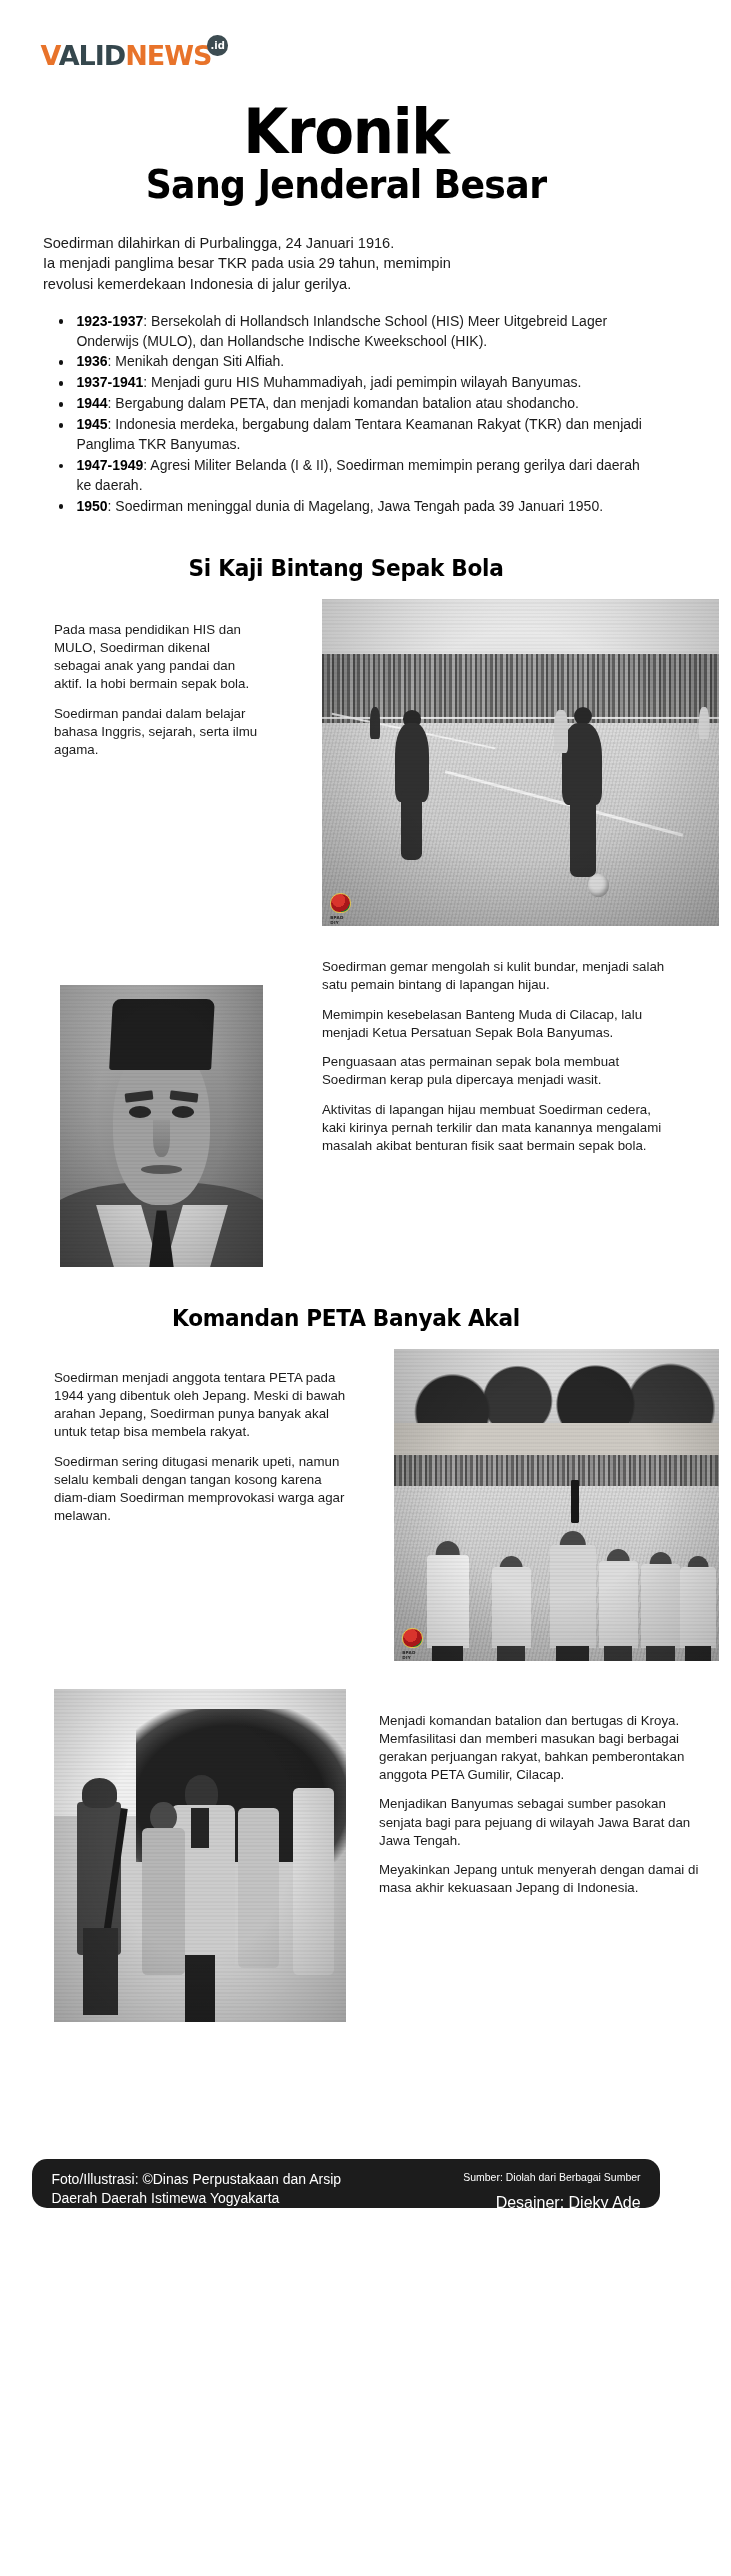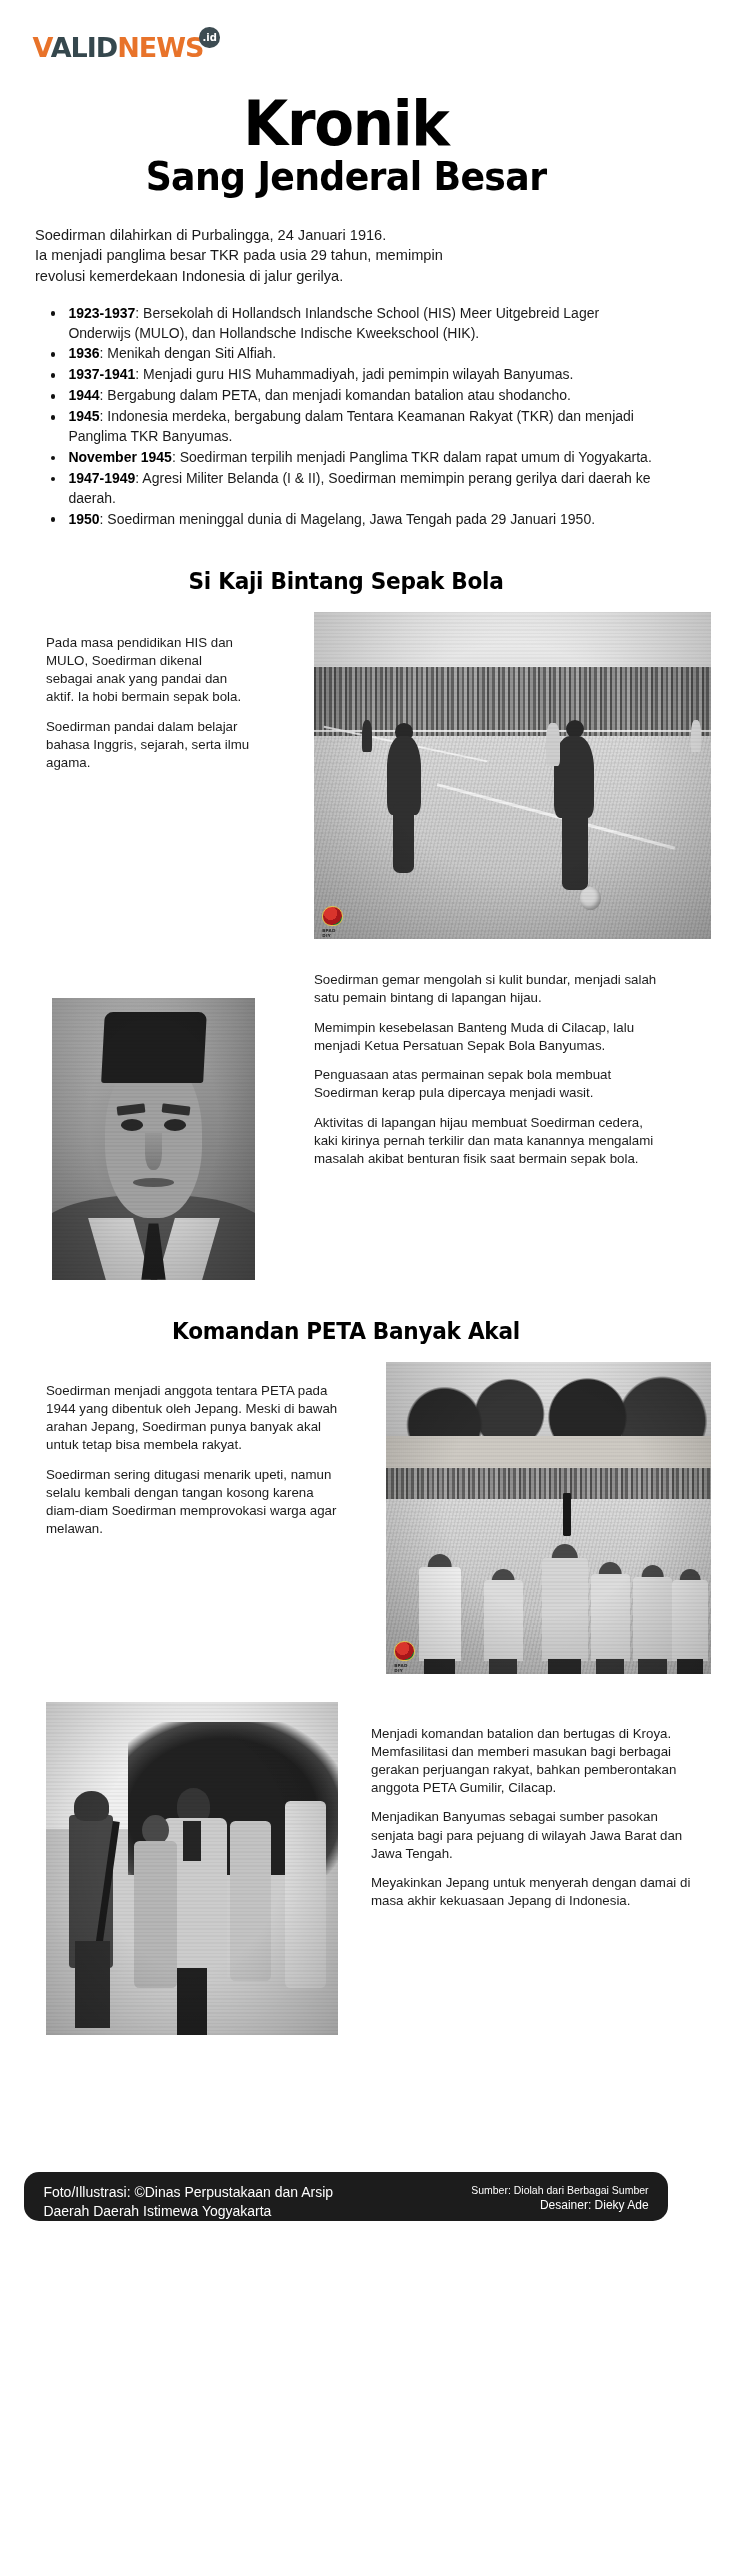--- a/index.html
+++ b/index.html
@@ -5,21 +5,21 @@
 <style>
   * { box-sizing: border-box; }
   html, body { margin:0; padding:0; }
   body {
     width:732px;
     background:#ffffff;
     font-family:"Liberation Sans", sans-serif;
     color:#111111;
     -webkit-font-smoothing:antialiased;
   }
-  .page { width:692px; min-height:2576px; position:relative; background:#fff; padding:4px; }
+  .page { width:692px; min-height:2576px; position:relative; background:#fff; padding:12px; }
 
   
   .masthead { padding:30px 0 0 28.6px; height:75px; }
   .logo { display:inline-flex; align-items:flex-start; position:relative; }
   .logo-text {
     font-family:"DejaVu Sans", sans-serif;
     font-weight:bold; font-size:27px; letter-spacing:-1px; line-height:1;
   }
   .logo-valid { color:#35474d; }
   .logo-v-accent { color:#e8732a; }
@@ -202,21 +202,21 @@
 
   
   .footer-wrap { padding:0 20.4px; margin-top:4.1px; }
   .footer {
     background:#1c1c1c; color:#fff; border-radius:15px;
     display:flex; justify-content:space-between; align-items:flex-start;
     padding:11px 19px 12.2px 19px; height:49px;
   }
   .footer-left { font-size:14px; line-height:1.38; }
   .footer-right { font-size:10.5px; line-height:1.38; text-align:right; }
-  .footer-right .designer { font-size:12px; margin-top:0; }
+  .footer-right .designer { font-size:16px; margin-top:8px; }
 </style>
 </head>
 <body>
 
 <div class="page">
 
   <div class="masthead">
     <div class="logo">
       <span class="logo-text"><span class="logo-v-accent">V</span><span class="logo-valid">ALID</span><span class="logo-news">NEWS</span></span>
       <span class="logo-id">.id</span>
@@ -231,23 +231,22 @@
     <div>Ia menjadi panglima besar TKR pada usia 29 tahun, memimpin</div>
     <div>revolusi kemerdekaan Indonesia di jalur gerilya.</div>
   </div>
 
   <ul class="timeline" id="timeline-list">
       <li><b>1923-1937</b><span>: Bersekolah di Hollandsch Inlandsche School (HIS) Meer Uitgebreid Lager Onderwijs (MULO), dan Hollandsche Indische Kweekschool (HIK).</span></li>
       <li><b>1936</b><span>: Menikah dengan Siti Alfiah.</span></li>
       <li><b>1937-1941</b><span>: Menjadi guru HIS Muhammadiyah, jadi pemimpin wilayah Banyumas.</span></li>
       <li><b>1944</b><span>: Bergabung dalam PETA, dan menjadi komandan batalion atau shodancho.</span></li>
       <li><b>1945</b><span>: Indonesia merdeka, bergabung dalam Tentara Keamanan Rakyat (TKR) dan menjadi Panglima TKR Banyumas.</span></li>
-      <li><b>November 1945</b><span>: Soedirman terpilih menjadi Panglima TKR dalam rapat umum di Yogyakarta.</span></li>
       <li><b>1947-1949</b><span>: Agresi Militer Belanda (I &amp; II), Soedirman memimpin perang gerilya dari daerah ke daerah.</span></li>
-      <li><b>1950</b><span>: Soedirman meninggal dunia di Magelang, Jawa Tengah pada 29 Januari 1950.</span></li>
+      <li><b>1950</b><span>: Soedirman meninggal dunia di Magelang, Jawa Tengah pada 39 Januari 1950.</span></li>
     </ul>
 
   <h3 class="section-head">Si Kaji Bintang Sepak Bola</h3>
 
   <div class="sec-kaji">
 
     <div class="kaji-left-text copy">
       <p>Pada masa pendidikan HIS dan MULO, Soedirman dikenal sebagai anak yang pandai dan aktif. Ia hobi bermain sepak bola.</p>
       <p>Soedirman pandai dalam belajar bahasa Inggris, sejarah, serta ilmu agama.</p>
     </div>

